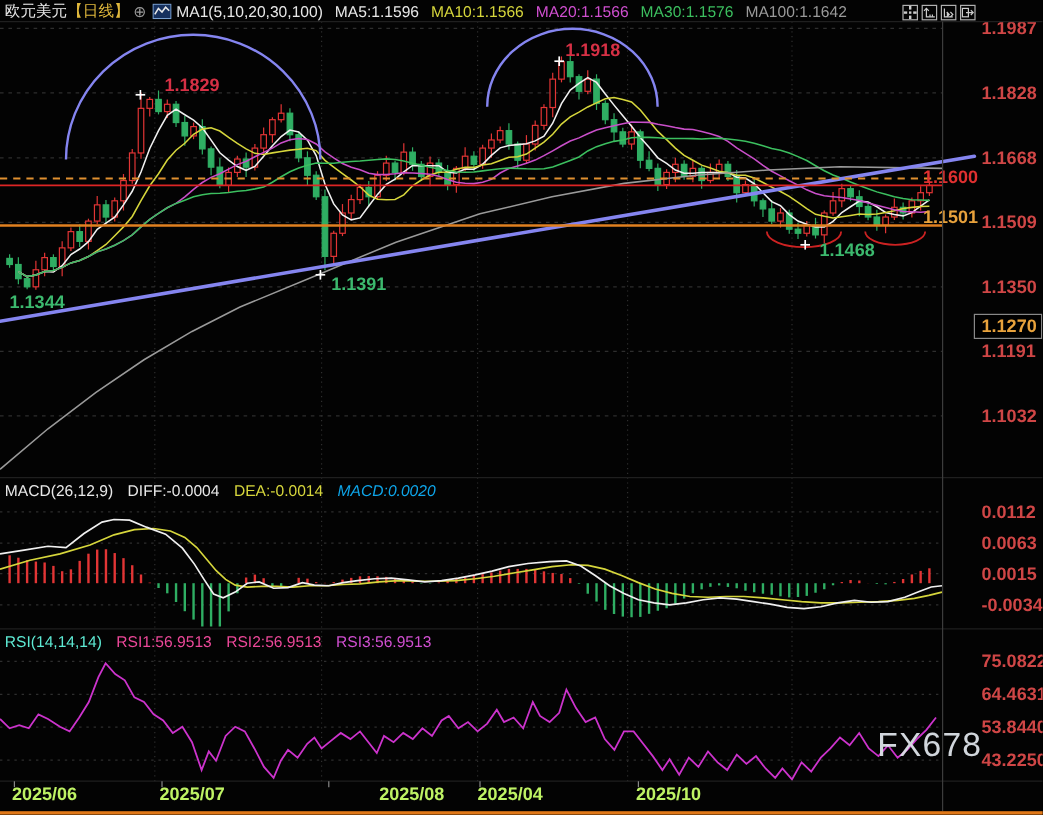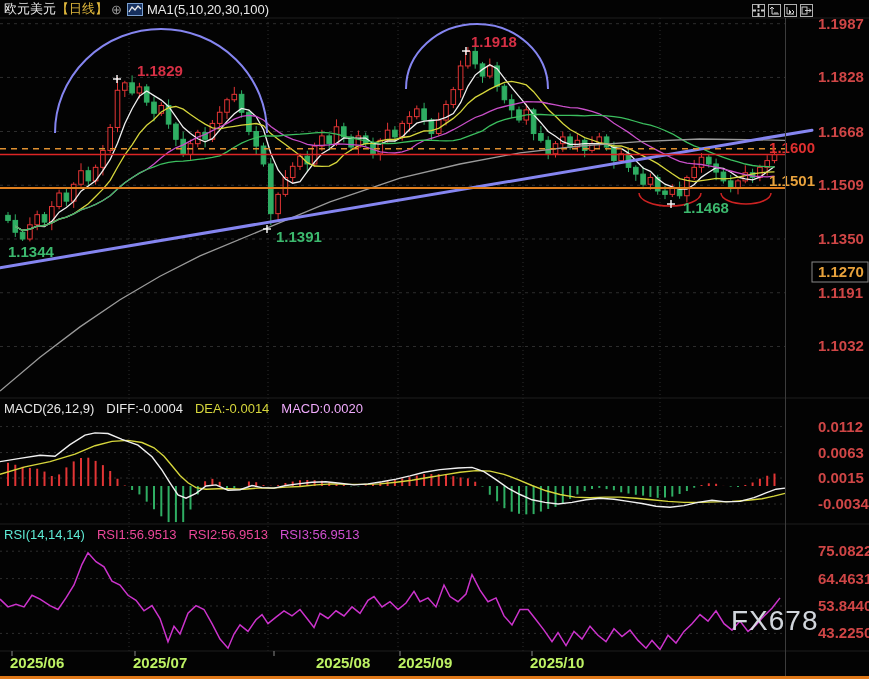--- a/index.html
+++ b/index.html
@@ -438,20 +438,21 @@
     <span class="t">欧元美元</span>
     <span class="p">【日线】</span>
     <span class="plus">⊕</span>
     <span id="minichart">
       <svg width="16" height="13" viewBox="0 0 16 13">
         <rect x="0.5" y="0.5" width="15" height="12" fill="#16305e" stroke="#7aa0d0"></rect>
         <polyline points="2,9 5,4 8,7 11,3 14,6" fill="none" stroke="#e8e8e8" stroke-width="1.3"></polyline>
       </svg>
     </span>
     <span class="malbl">MA1(5,10,20,30,100)</span>
+    <span id="ma-values"><span style="color: rgb(232, 232, 232);">MA5:1.1596</span><span style="color: rgb(214, 214, 60);">MA10:1.1566</span><span style="color: rgb(208, 79, 208);">MA20:1.1566</span><span style="color: rgb(60, 191, 95);">MA30:1.1576</span><span style="color: rgb(154, 154, 154);">MA100:1.1642</span></span>
   </div>
 
   <div id="hdr-icons">
     <span class="hic">
       <svg width="11" height="11" viewBox="0 0 11 11" fill="#cccccc">
         <rect x="4.5" y="0" width="2" height="3"></rect>
           <rect x="4.5" y="8" width="2" height="3"></rect>
         <rect x="0" y="4.5" width="3" height="2"></rect>
           <rect x="8" y="4.5" width="3" height="2"></rect>
         <rect x="4.5" y="4.5" width="2" height="2"></rect>
@@ -472,26 +473,26 @@
       </svg>
     </span>
     <span class="hic">
       <svg width="11" height="11" viewBox="0 0 11 11" fill="none" stroke="#cccccc">
         <rect x="1" y="2" width="5" height="7"></rect>
           <path d="M4,5.5 H10 M8,3.5 L10,5.5 L8,7.5"></path>
       </svg>
     </span>
   </div>
 
-  <div id="macd-hdr"><span style="color: rgb(232, 232, 232);">MACD(26,12,9)</span><span style="color: rgb(232, 232, 232);">DIFF:-0.0004</span><span style="color: rgb(214, 214, 60);">DEA:-0.0014</span><span style="color: #f0abfc;">MACD:0.0020</span></div>
+  <div id="macd-hdr"><span style="color: rgb(232, 232, 232);">MACD(26,12,9)</span><span style="color: rgb(232, 232, 232);">DIFF:-0.0004</span><span style="color: rgb(214, 214, 60);">DEA:-0.0014</span><span style="color: #0ea5e9; font-style: italic;">MACD:0.0020</span></div>
   <div id="rsi-hdr"><span style="color: #5eead4;">RSI(14,14,14)</span><span style="color: #ec4899;">RSI1:56.9513</span><span style="color: #ec4899;">RSI2:56.9513</span><span style="color: rgb(208, 79, 208);">RSI3:56.9513</span></div>
 
   <div id="xlabels">
       <div class="xlab" style="left: 10px;">2025/06</div>
       <div class="xlab" style="left: 133px;">2025/07</div>
       <div class="xlab" style="left: 272px; margin-left: 44px;">2025/08</div>
-      <div class="xlab" style="left: 398px;">2025/09</div>
+      <div class="xlab" style="left: 398px;">2025/04</div>
       <div class="xlab" style="left: 530px;">2025/10</div>
     </div>
 
   <div id="watermark">FX678</div>
   <div id="bottombar"></div>
 </div>
 
 </body></html>

